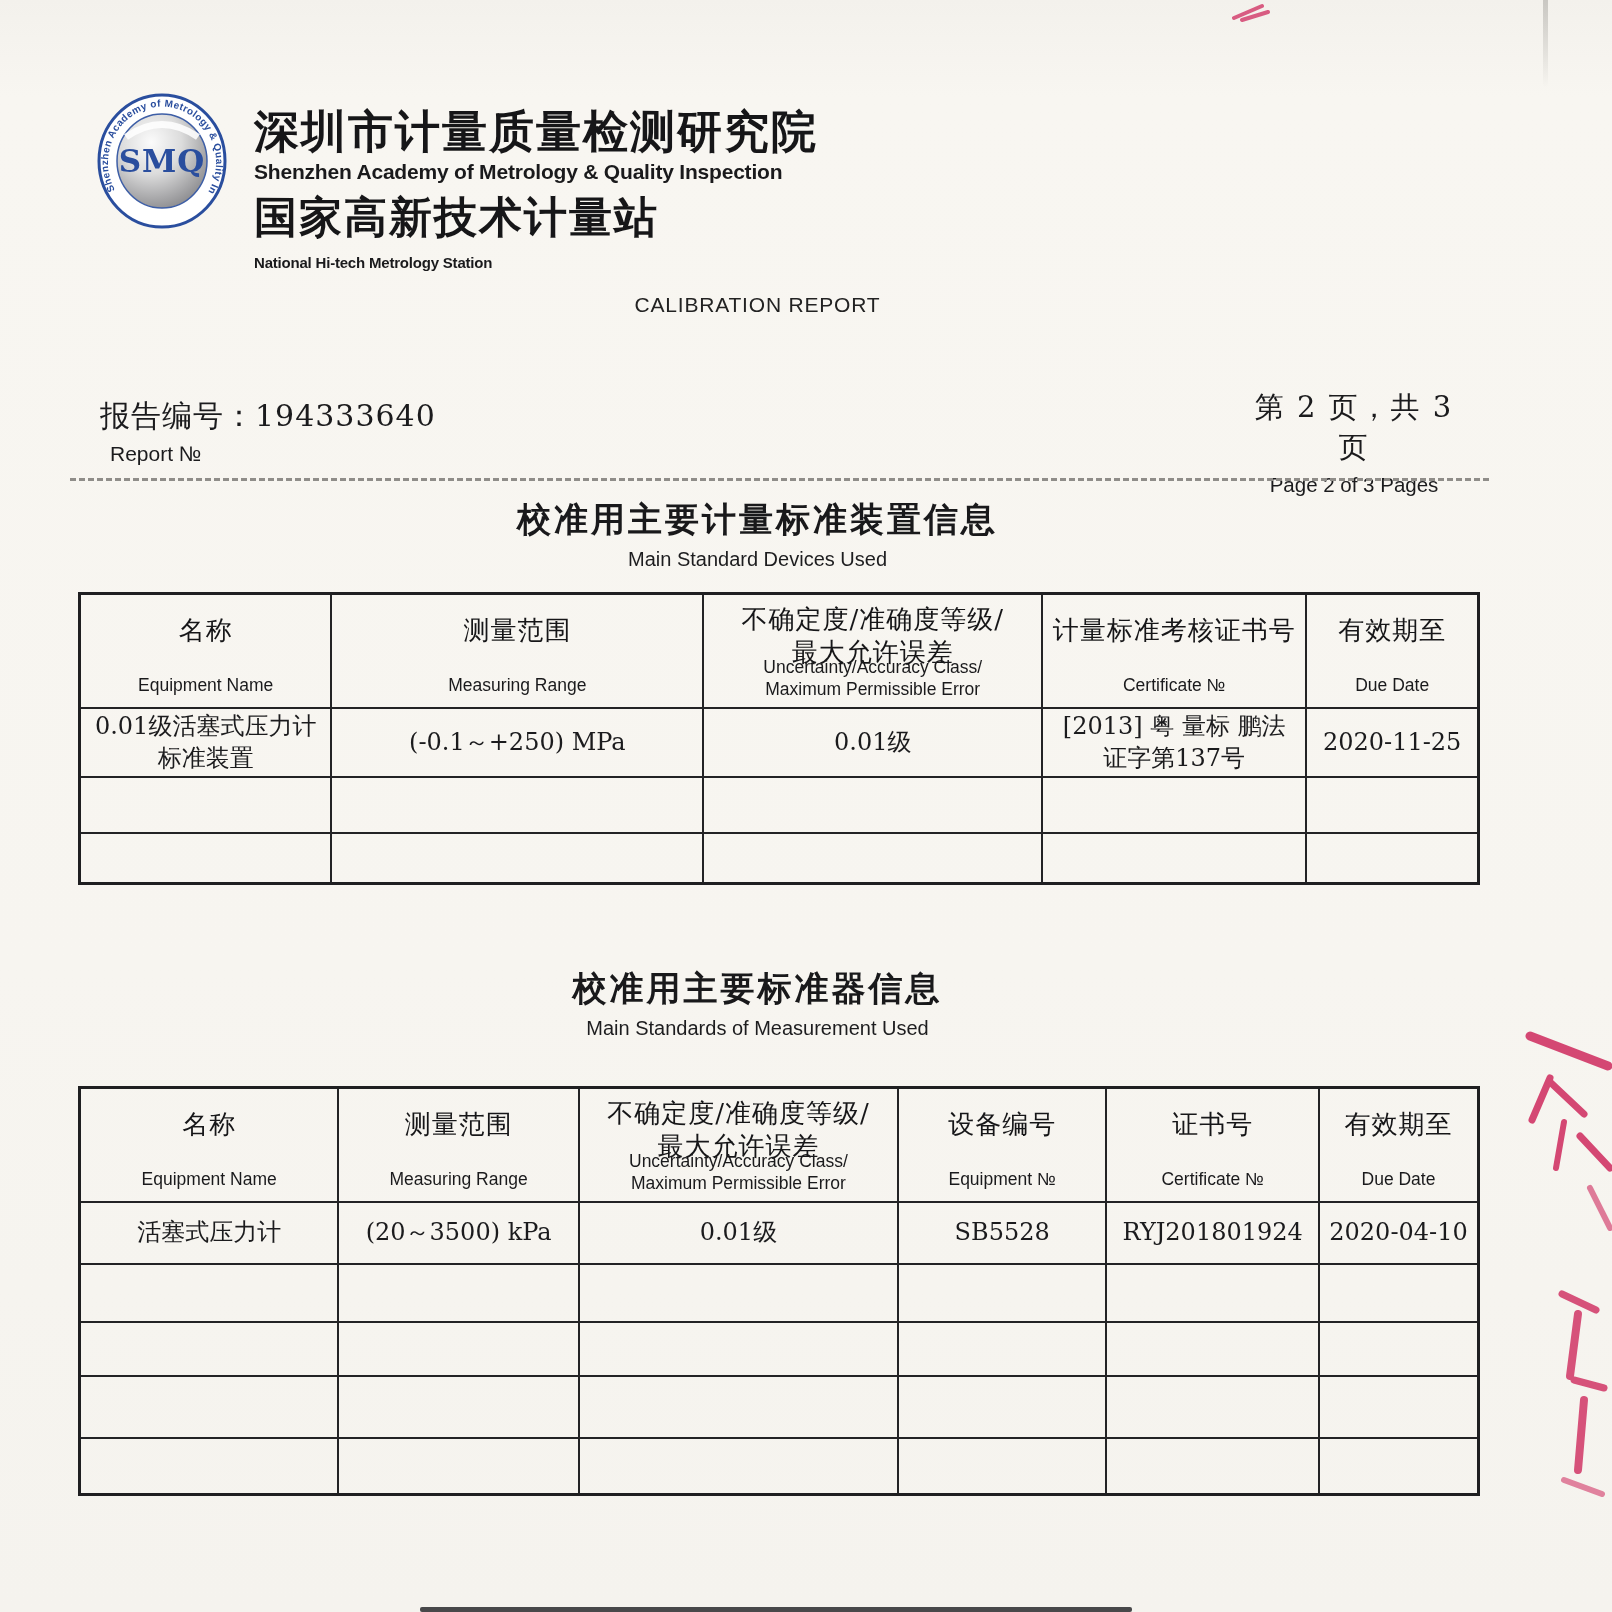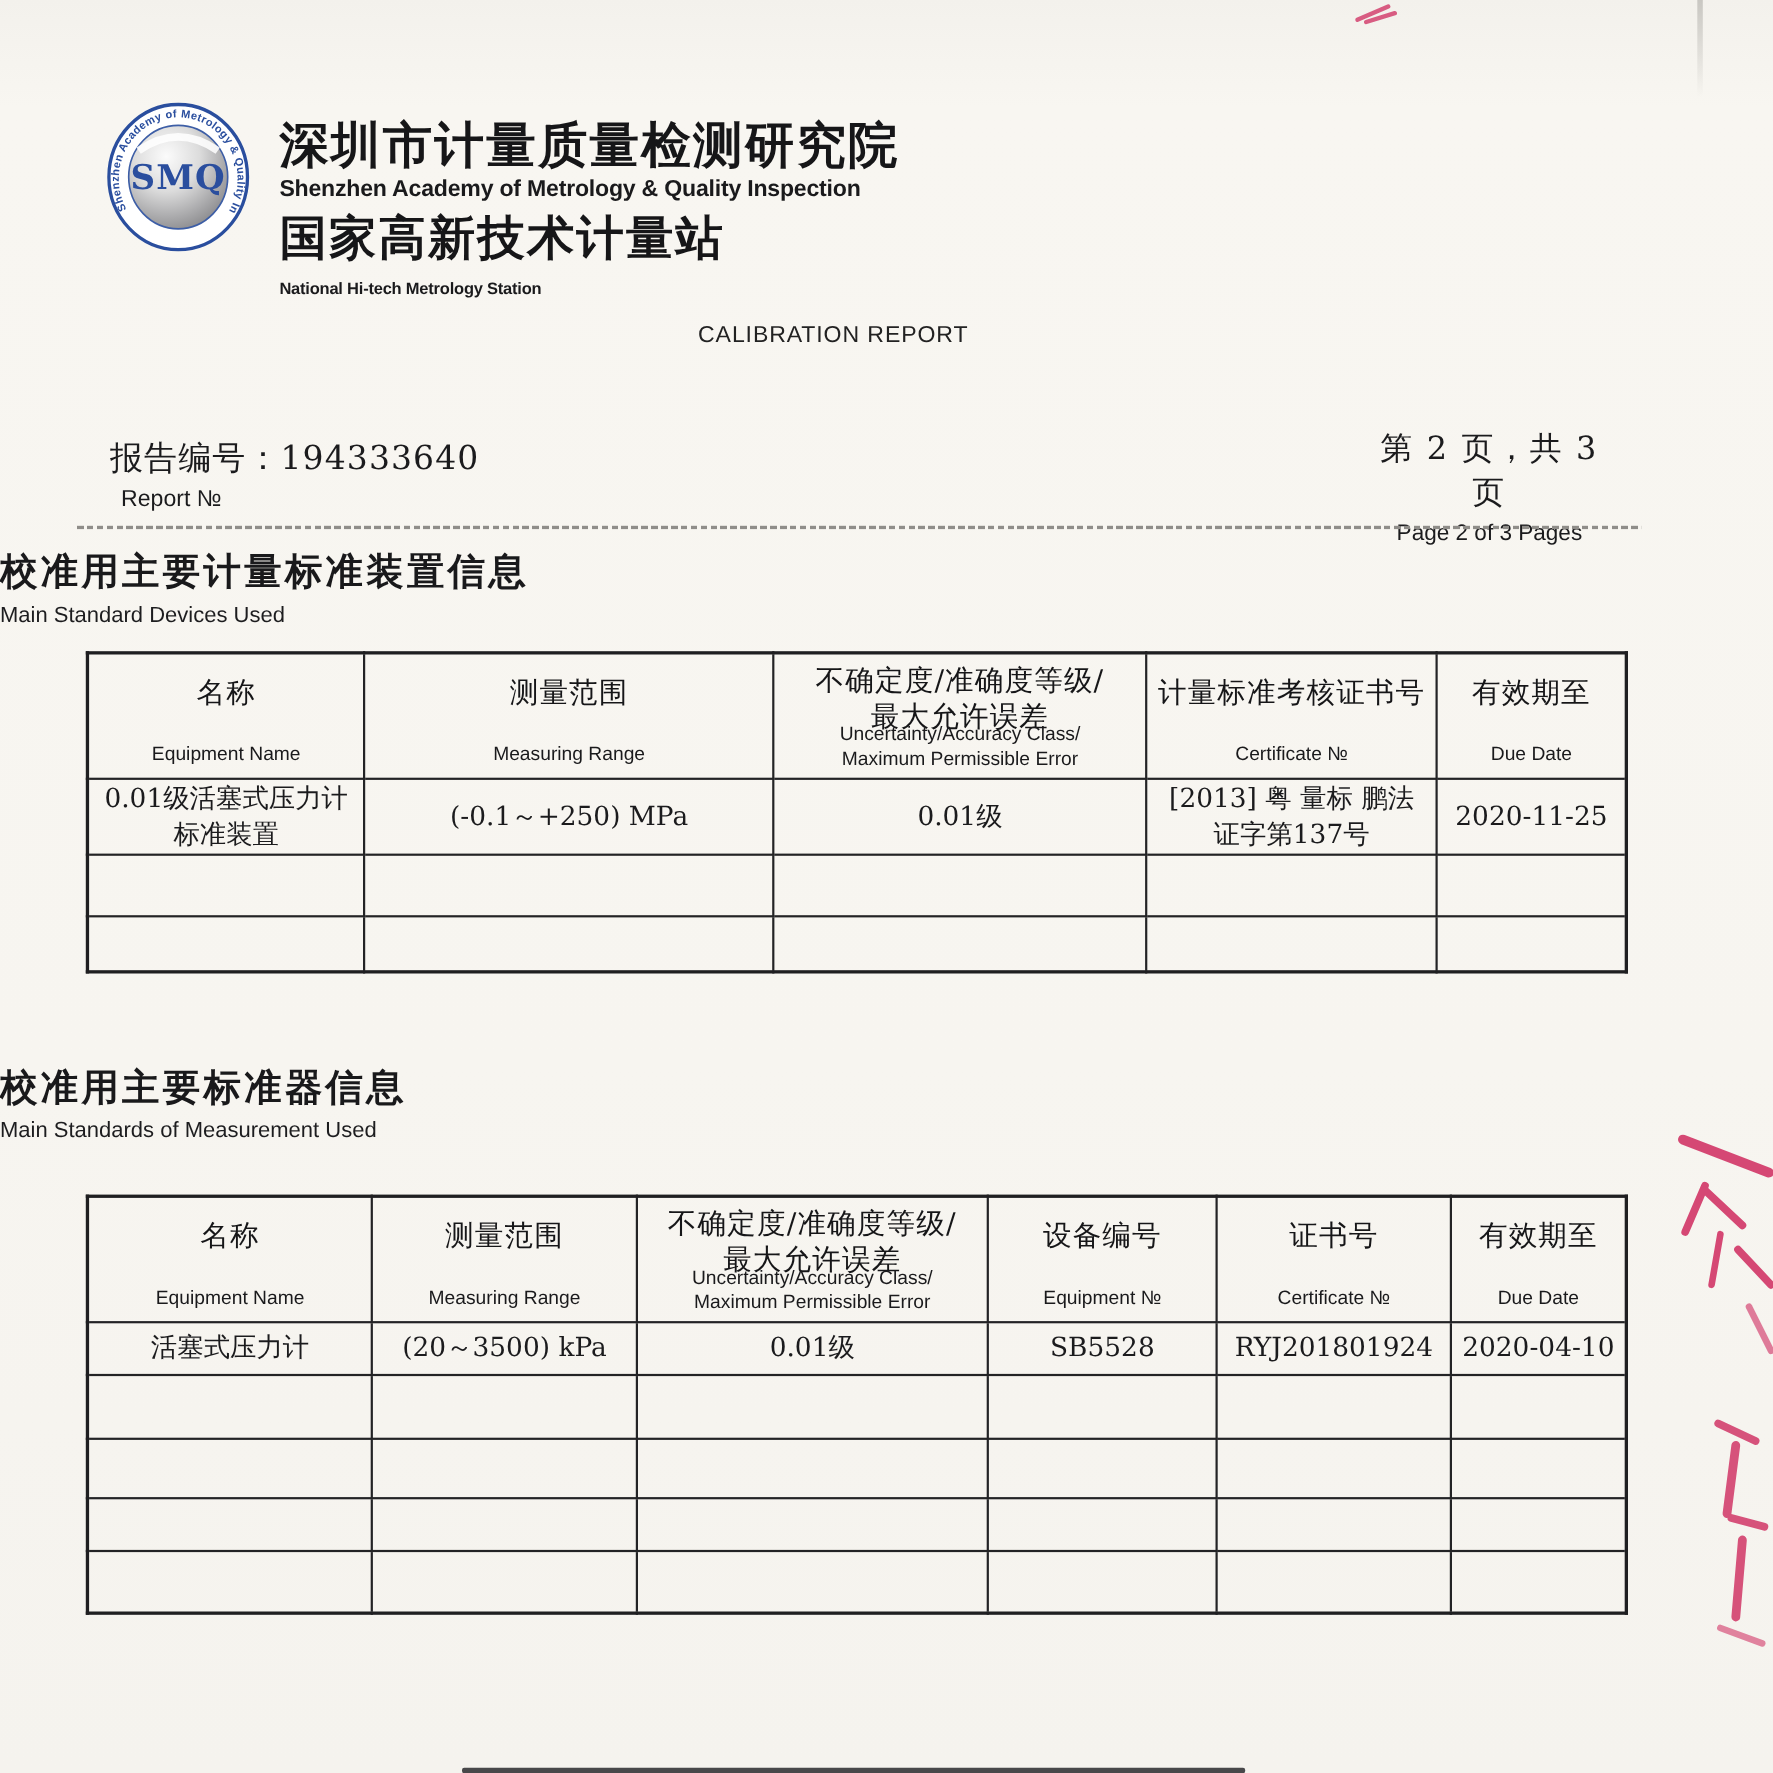--- a/index.html
+++ b/index.html
@@ -23,40 +23,40 @@
   
   .meta-left{position:absolute;left:100px;top:396px;}
   .report-line{font-family:"DejaVu Serif",serif;font-size:30px;letter-spacing:1px;color:#1b1b1d;}
   .report-en{font-size:21px;margin-top:5px;margin-left:10px;color:#1b1b1d;}
   .meta-right{position:absolute;left:1238px;top:388px;width:232px;text-align:center;}
   .page-cn{font-family:"DejaVu Serif",serif;font-size:29px;letter-spacing:2px;color:#1b1b1d;}
   .page-en{font-size:20.5px;margin-top:5px;color:#1b1b1d;}
   .divider{position:absolute;left:70px;top:478px;width:1422px;height:3px;
     background:repeating-linear-gradient(90deg,#8f8d89 0 6px,rgba(0,0,0,0) 6px 9px);}
   
-  .sec{position:absolute;left:0;width:1515px;}
+  .sec{position:absolute;left:0;width:1515px;text-align:center;}
   .sec1{top:497px;} .sec2{top:966px;}
   .sec-cn{font-family:"DejaVu Serif",serif;font-size:34px;font-weight:600;letter-spacing:3px;color:#19191b;}
   .sec-en{font-size:20px;margin-top:5px;color:#1d1d1f;}
   
   table.tbl{position:absolute;left:78px;width:1402px;border-collapse:collapse;table-layout:fixed;
     border:3px solid #1f1f21;background:transparent;}
   .t1{top:592px;} .t2{top:1086px;}
   table.tbl td{border:2px solid #232325;text-align:center;vertical-align:middle;
     font-family:"DejaVu Serif",serif;font-size:24px;line-height:1.32;color:#1b1b1d;
     padding:2px 8px;overflow:hidden;}
   td.hd{padding:0;}
   .hd-in{position:relative;height:108px;}
   .hd-cn{font-family:"DejaVu Serif",serif;font-size:26px;letter-spacing:1px;line-height:1.25;
     white-space:pre-line;padding-top:17px;color:#161618;}
   .hd-cn.two{padding-top:6px;}
   .hd-en{position:absolute;left:0;right:0;bottom:9px;font-family:"Liberation Sans",sans-serif;
     font-size:17.5px;line-height:1.22;white-space:pre-line;color:#1a1a1c;}
   .hd-en.two{bottom:5px;}
-  tr.h114{height:114px;} tr.h68{height:68px;} tr.h62{height:48px;} tr.h58{height:58px;}
+  tr.h114{height:114px;} tr.h68{height:68px;} tr.h62{height:62px;} tr.h58{height:58px;}
   tr.h56{height:56px;} tr.h54{height:54px;} tr.h50{height:50px;}
   
   .stamp{position:absolute;pointer-events:none;}
   .stamp-top{left:1232px;top:2px;width:40px;height:22px;}
   .stamp-a{left:1520px;top:1018px;width:92px;height:220px;}
   .stamp-b{left:1544px;top:1280px;width:68px;height:230px;}
   .scan-corner{position:absolute;left:1543px;top:0;width:5px;height:88px;
     background:linear-gradient(#c9c7c2,rgba(0,0,0,0));}
   .scan-bottom{position:absolute;left:420px;bottom:0;width:712px;height:5px;background:#48484a;border-radius:2px;}
 </style>

